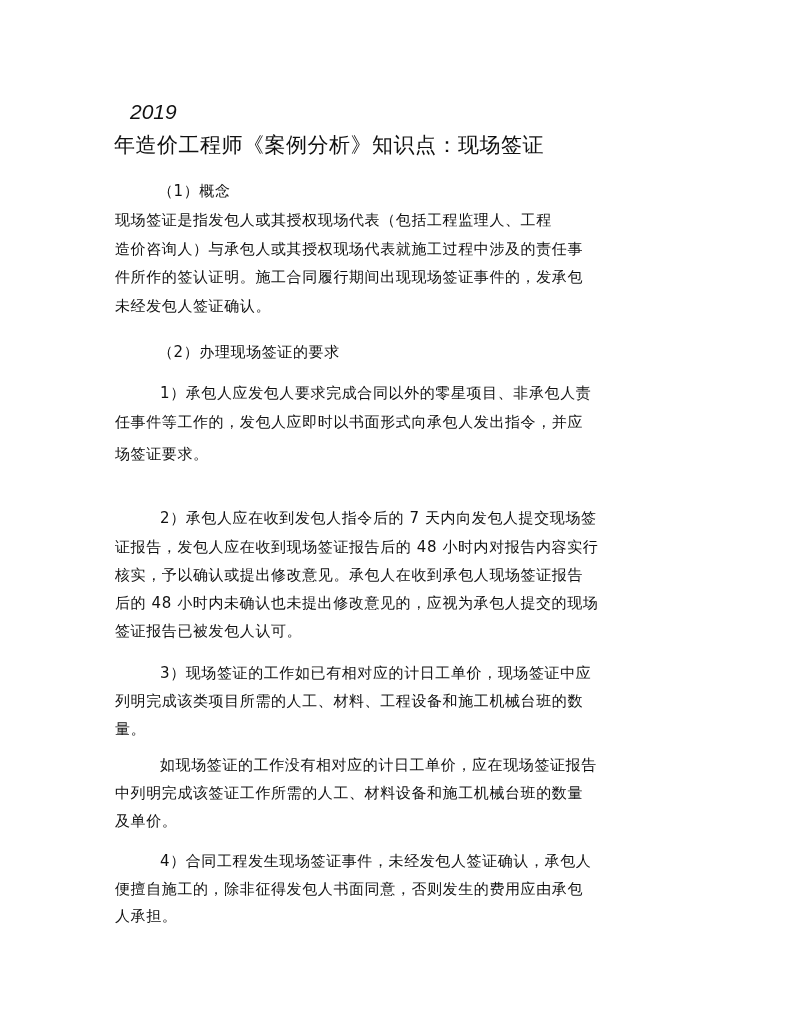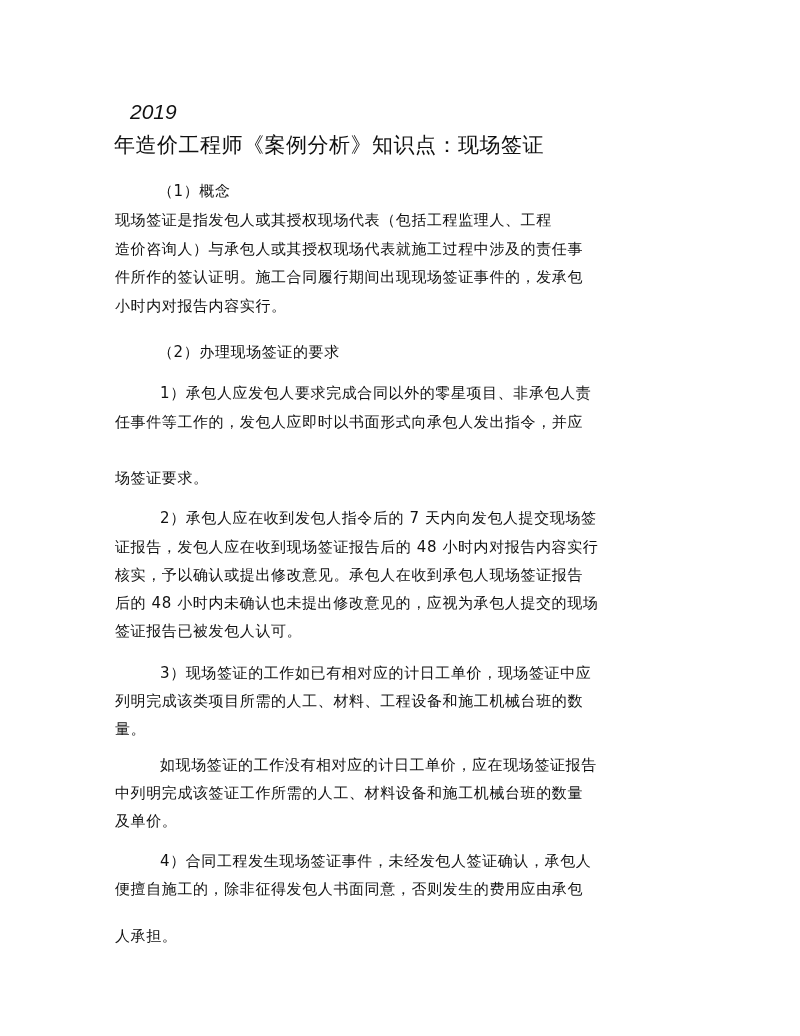--- a/index.html
+++ b/index.html
@@ -19,38 +19,38 @@
 <body>
 
 <div class="page">
   <div class="year">2019</div>
   <div class="title">年造价工程师《案例分析》知识点：现场签证</div>
 
   <div class="line indent" style="top:179px">（1）概念</div>
   <div class="line" style="top:208px">现场签证是指发包人或其授权现场代表（包括工程监理人、工程</div>
   <div class="line" style="top:265px">件所作的签认证明。施工合同履行期间出现现场签证事件的，发承包</div>
   <div class="line" style="top:237px">造价咨询人）与承包人或其授权现场代表就施工过程中涉及的责任事</div>
-  <div class="line" style="top:294px">小时内对报告内容实行。</div>
+  <div class="line" style="top:294px">未经发包人签证确认。</div>
 
   <div class="line indent" style="top:340px">（2）办理现场签证的要求</div>
 
   <div class="line indent2" style="top:381px">1）承包人应发包人要求完成合同以外的零星项目、非承包人责</div>
   <div class="line" style="top:410px">任事件等工作的，发包人应即时以书面形式向承包人发出指令，并应</div>
-  <div class="line" style="top:466px">场签证要求。</div>
+  <div class="line" style="top:442px">场签证要求。</div>
 
   <div class="line indent2" style="top:506px">2）承包人应在收到发包人指令后的 7 天内向发包人提交现场签</div>
   <div class="line" style="top:535px">证报告，发包人应在收到现场签证报告后的 48 小时内对报告内容实行</div>
   <div class="line" style="top:563px">核实，予以确认或提出修改意见。承包人在收到承包人现场签证报告</div>
   <div class="line" style="top:591px">后的 48 小时内未确认也未提出修改意见的，应视为承包人提交的现场</div>
   <div class="line" style="top:619px">签证报告已被发包人认可。</div>
 
   <div class="line indent2" style="top:661px">3）现场签证的工作如已有相对应的计日工单价，现场签证中应</div>
   <div class="line" style="top:689px">列明完成该类项目所需的人工、材料、工程设备和施工机械台班的数</div>
   <div class="line" style="top:717px">量。</div>
 
   <div class="line indent2" style="top:753px">如现场签证的工作没有相对应的计日工单价，应在现场签证报告</div>
   <div class="line" style="top:781px">中列明完成该签证工作所需的人工、材料设备和施工机械台班的数量</div>
   <div class="line" style="top:809px">及单价。</div>
 
   <div class="line indent2" style="top:849px">4）合同工程发生现场签证事件，未经发包人签证确认，承包人</div>
   <div class="line" style="top:877px">便擅自施工的，除非征得发包人书面同意，否则发生的费用应由承包</div>
-  <div class="line" style="top:924px">人承担。</div>
+  <div class="line" style="top:904px">人承担。</div>
 </div>
 
 </body></html>

